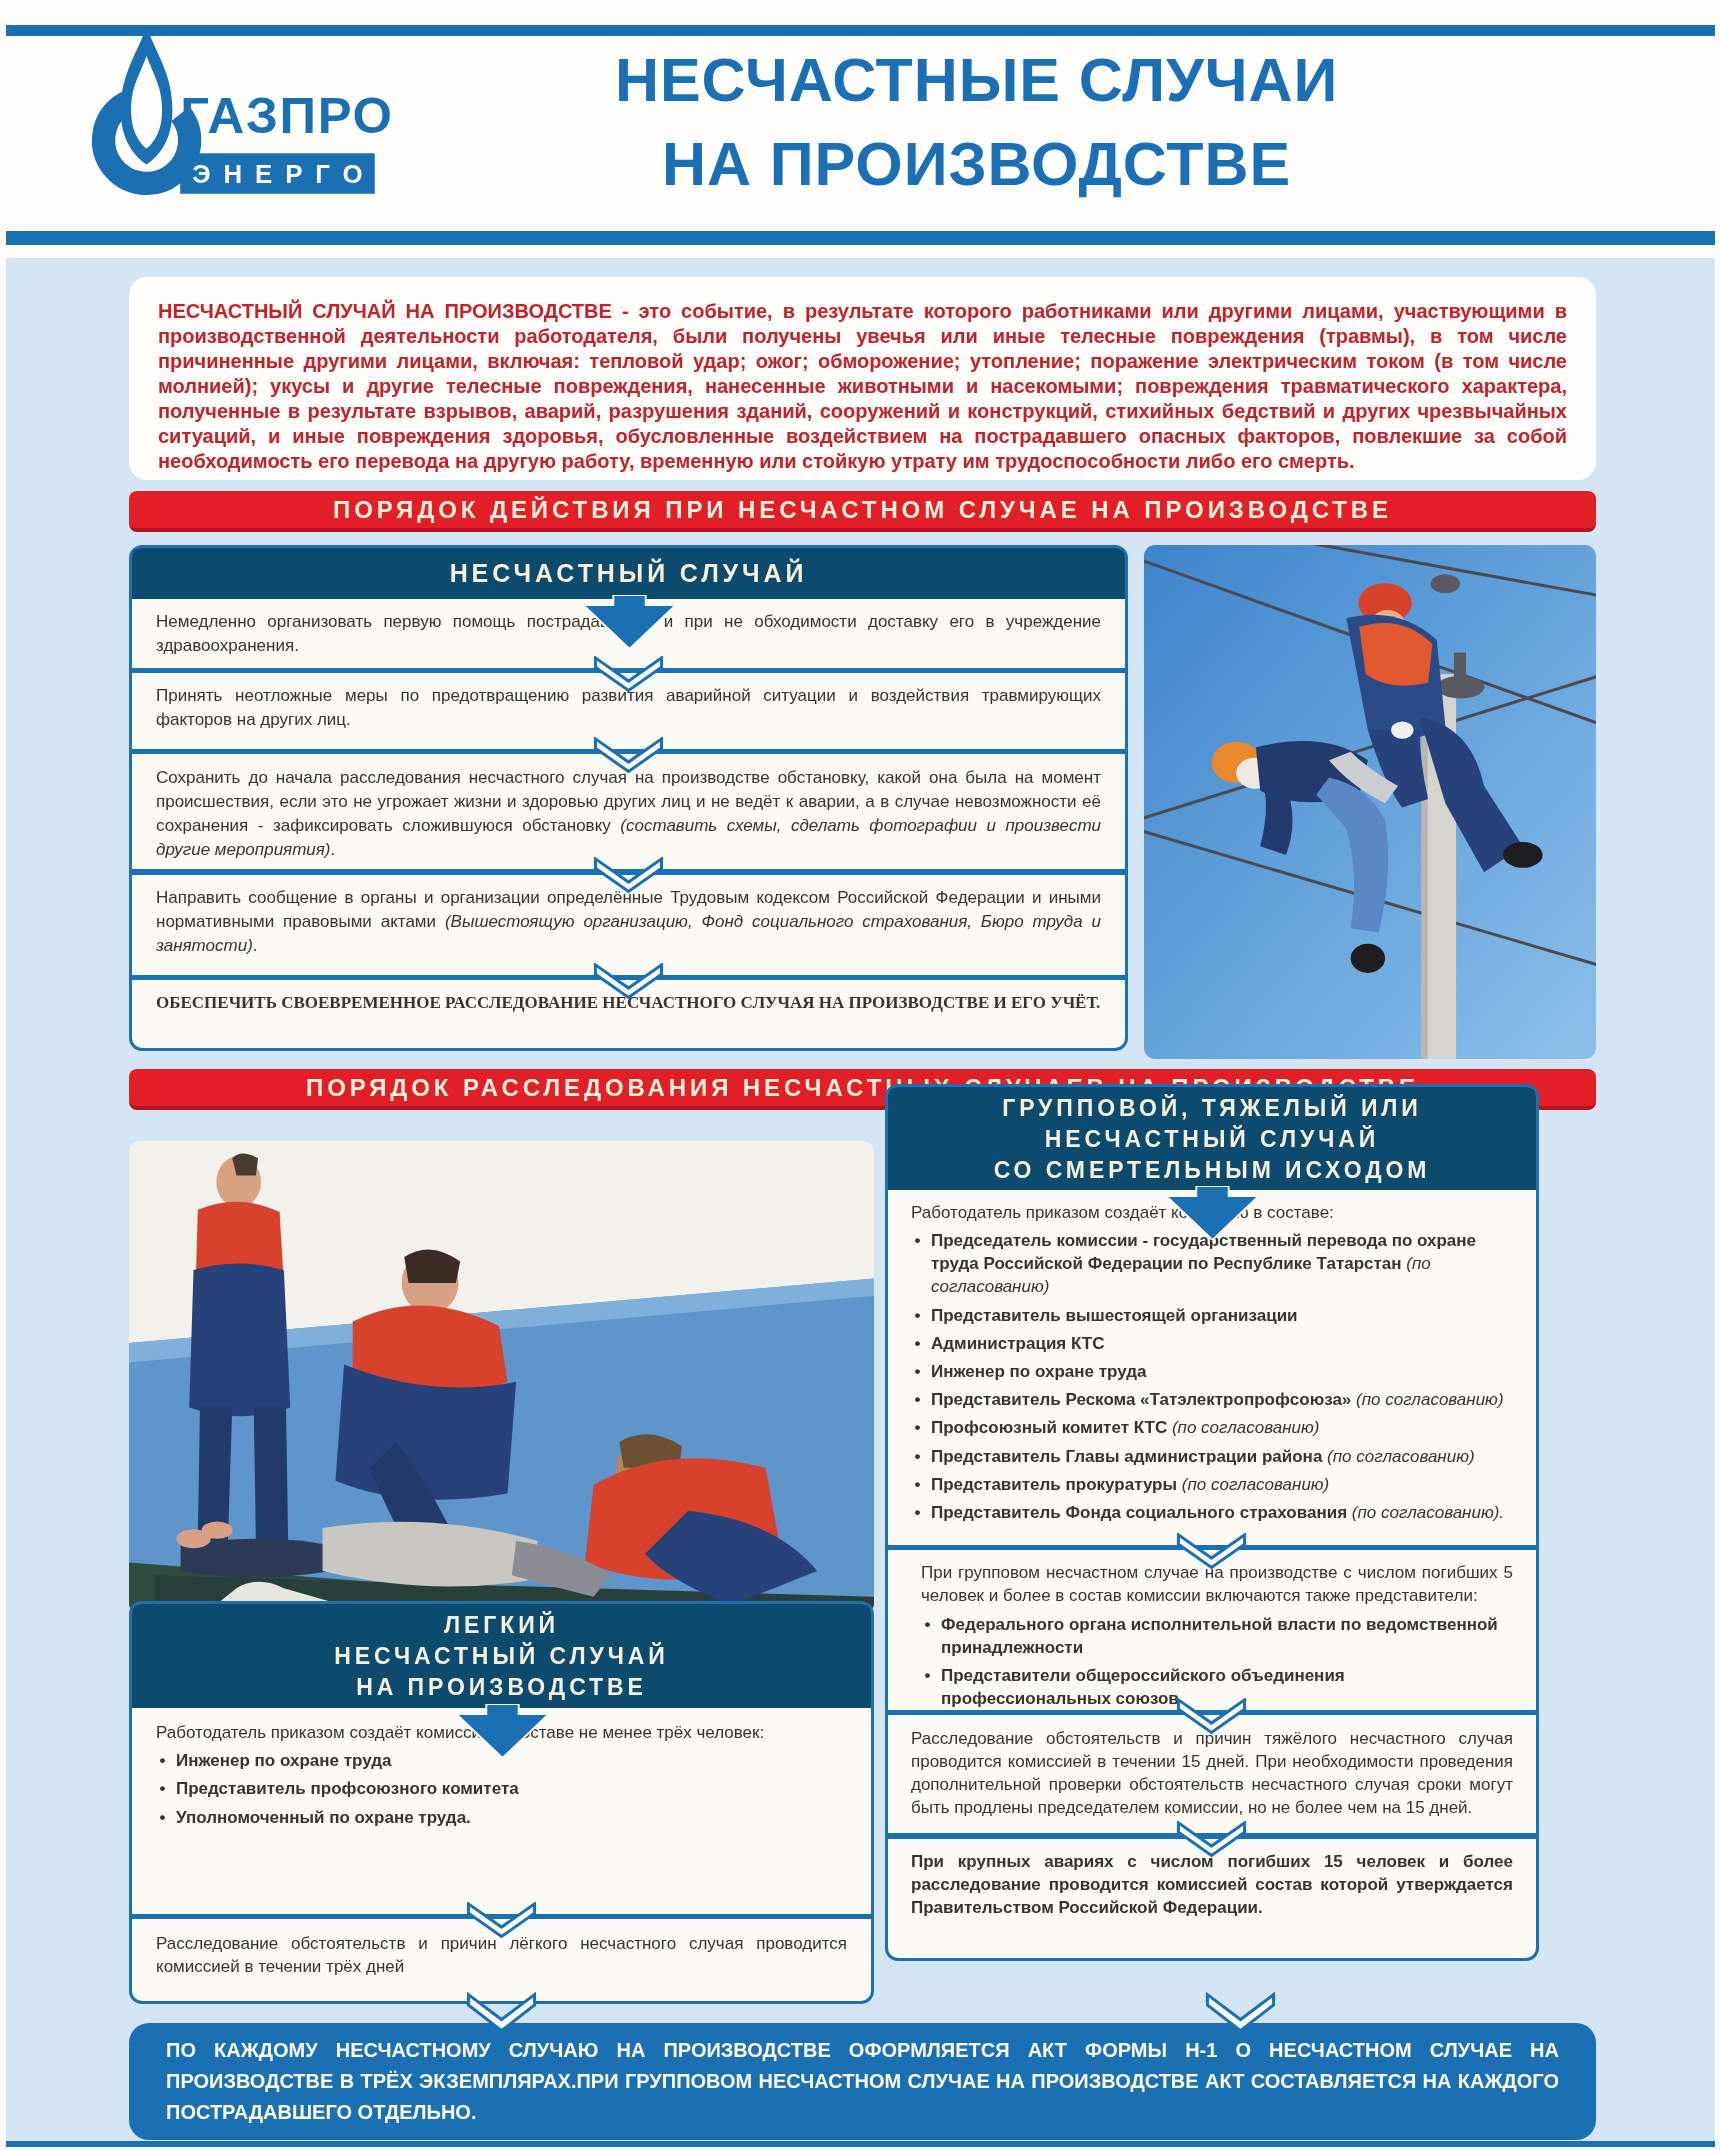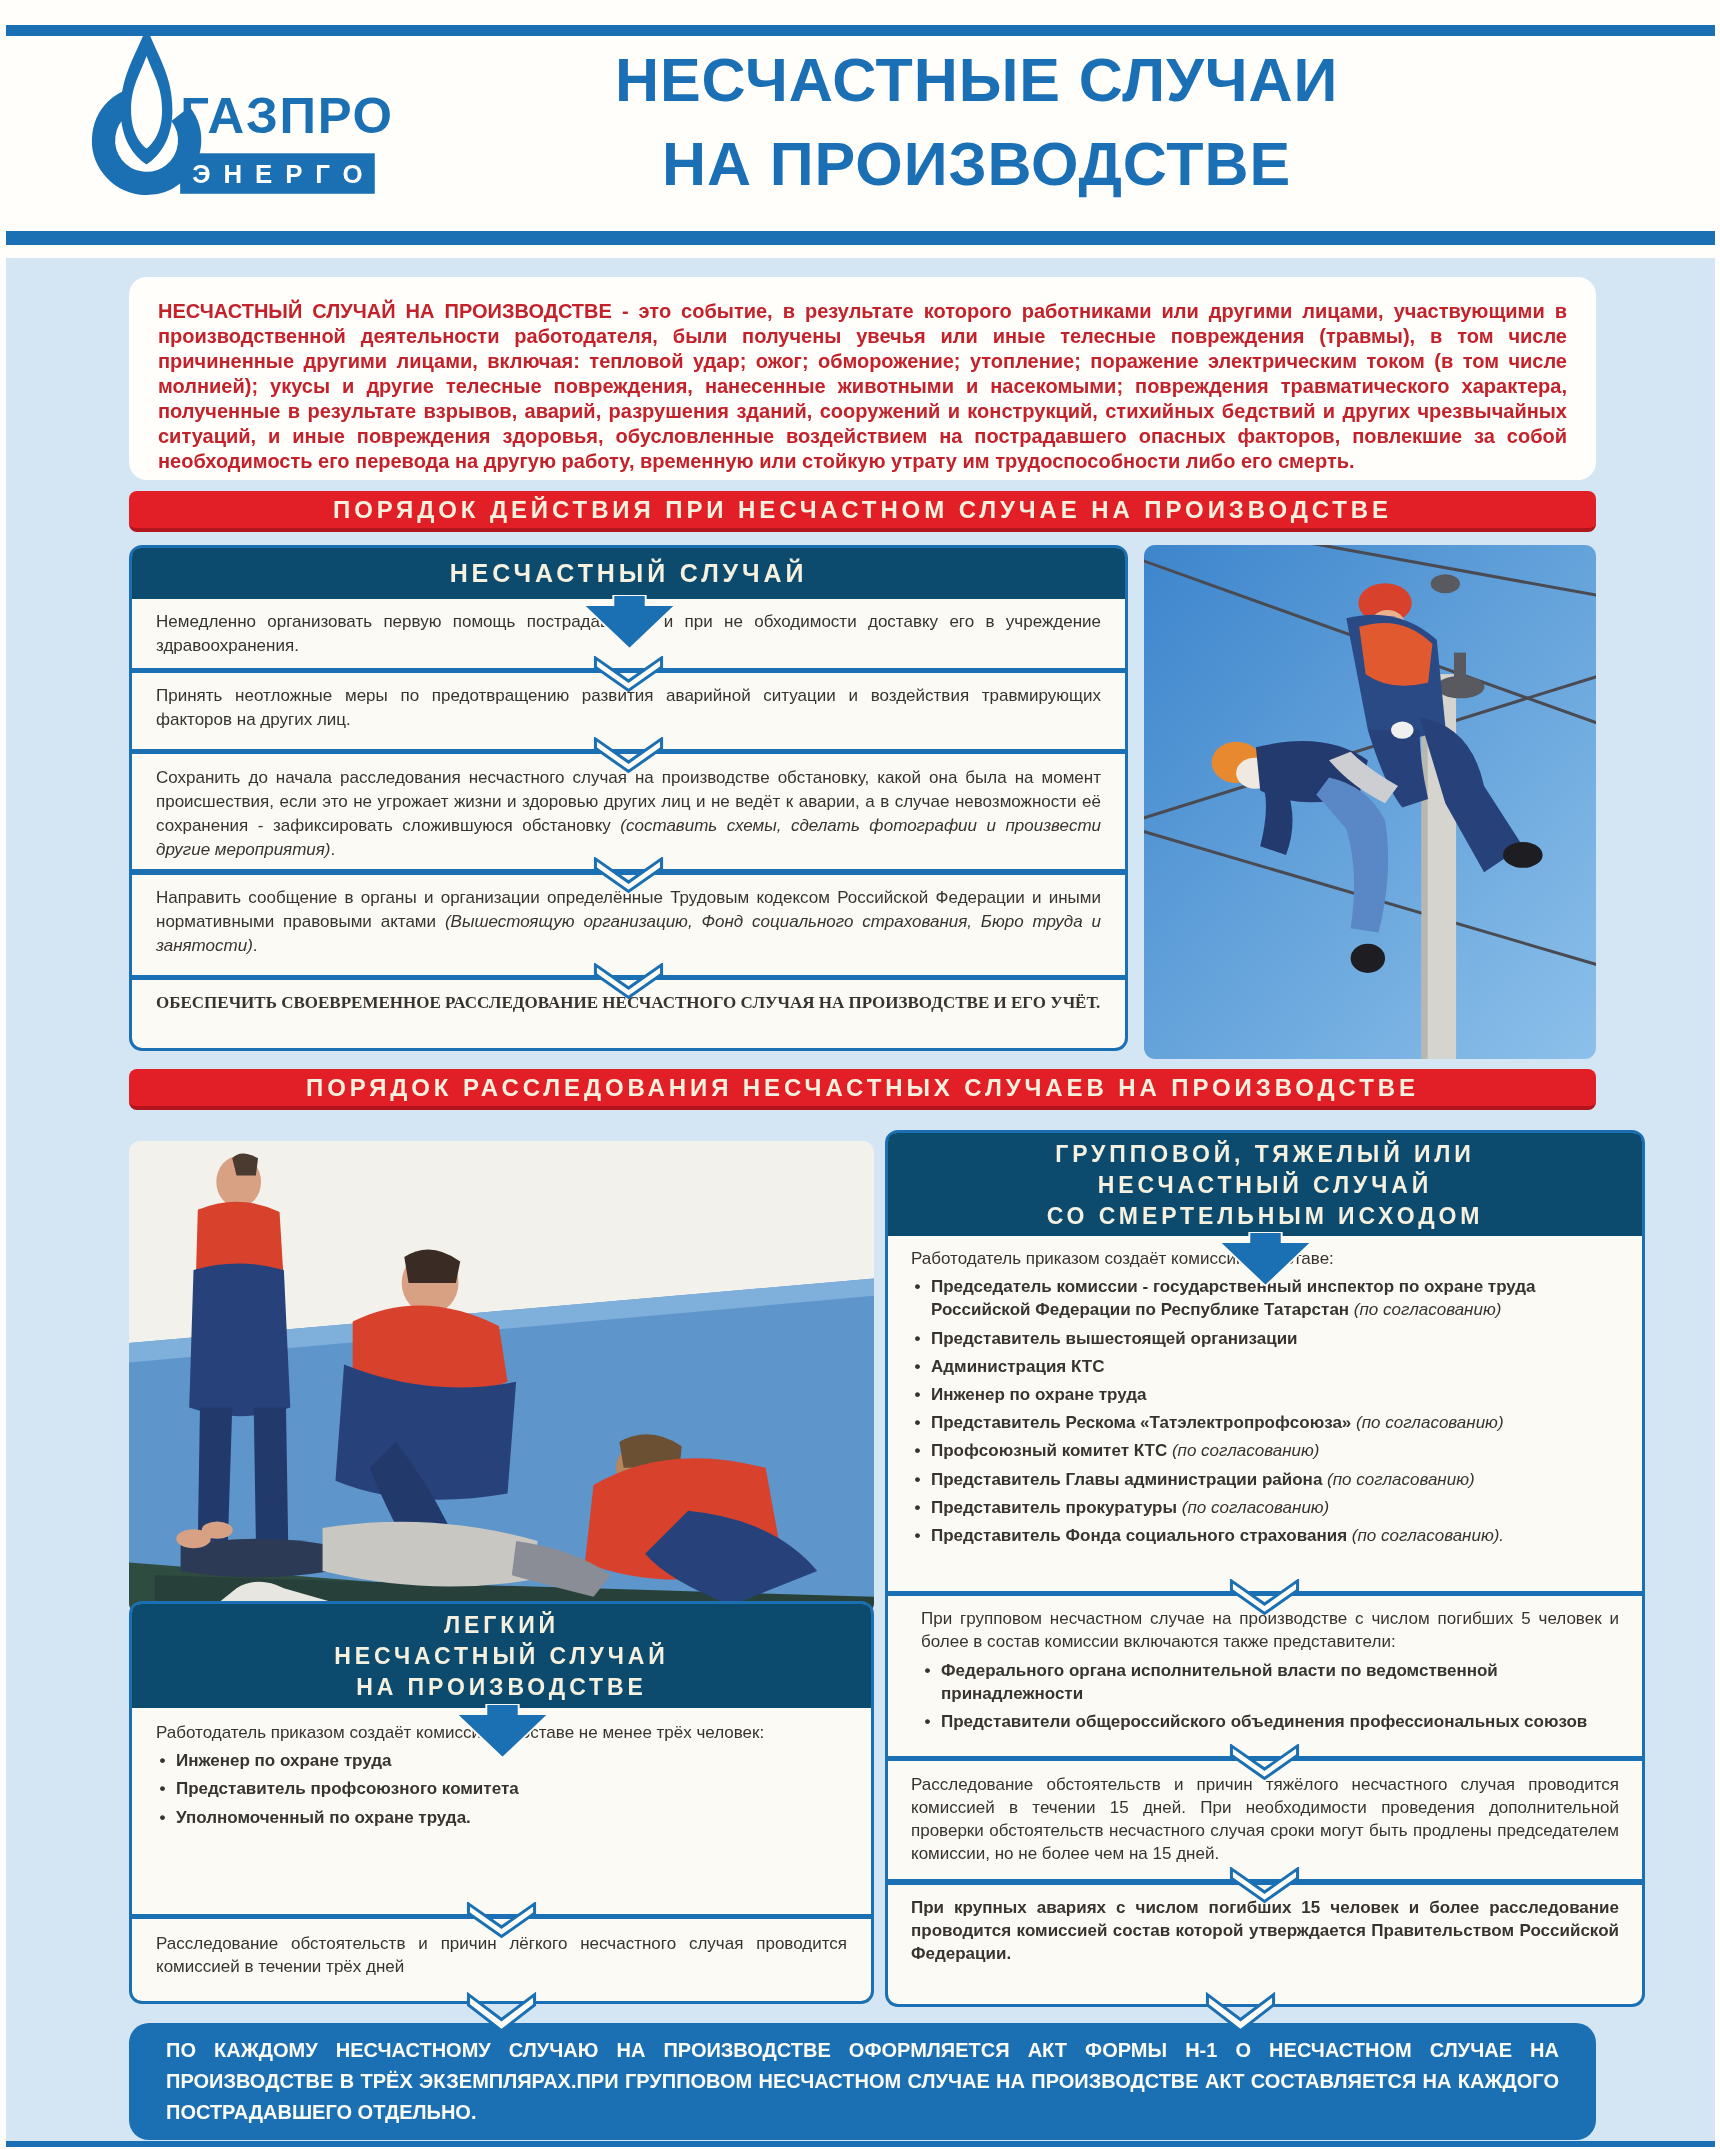--- a/index.html
+++ b/index.html
@@ -49,21 +49,21 @@
   #flow1 .cell{padding:11.2px 24px 4.3px 24px;}
   .s1{height:69px;}.s2{height:76px;}.s3{height:115px;}.s4{height:100px;}.s5{height:68px;font-family:Liberation Serif, serif;}
 
   
   .photo{position:absolute;border-radius:11.2px;overflow:hidden;}
   #photo-pole{left:1144px;top:545px;width:452px;height:514px;}
   #photo-cpr{left:129px;top:1141px;width:745px;height:473px;}
   .photo svg{display:block;width:100%;height:100%;}
 
   
-  #flow2{left:885px;top:1130px;width:760px;}
+  #flow2{left:885px;top:1084px;width:654px;}
   #flow2 .flowhead{height:97px;font-size:23px;line-height:31px;padding-top:6px;}
   #flow2 .cell{padding:11.2px 23px 4.3px 23px;font-size:17px;line-height:23px;}
   .r1{height:355px;}.r2{height:160px;margin-left:10px;}.r3{height:118px;}.r4{height:119px;}
 
   
   #flow3{left:129px;top:1601px;width:745px;}
   #flow3 .flowhead{height:98px;font-size:23px;line-height:31px;padding-top:6px;}
   #flow3 .cell{padding:13px 24px 4.3px 24px;font-size:17px;line-height:23px;}
   .l1{height:206px;}.l2{height:82px;}
 
@@ -246,21 +246,21 @@
       <div class="hl">ГРУППОВОЙ, ТЯЖЕЛЫЙ ИЛИ</div>
       <div class="hl">НЕСЧАСТНЫЙ СЛУЧАЙ</div>
       <div class="hl">СО СМЕРТЕЛЬНЫМ ИСХОДОМ</div>
       <svg class="arrow-fill" viewBox="0 0 240 140">
         <path d="M78 0 H162 V26 H240 L120 140 L0 26 H78 Z" fill="#1b70b4" stroke="#fcfaf4" stroke-width="5"></path>
       </svg>
     </div>
     <div class="cell r1">
       <span>Работодатель приказом создаёт комиссию в составе:</span>
       <ul class="bullets">
-        <li><span>Председатель комиссии - государственный инспектор по охране труда Российской Федерации по Республике Татарстан </span><span class="em">(по согласованию)</span></li>
+        <li><span>Председатель комиссии - государственный перевода по охране труда Российской Федерации по Республике Татарстан </span><span class="em">(по согласованию)</span></li>
         <li><span>Представитель вышестоящей организации</span></li>
         <li><span>Администрация КТС</span></li>
         <li><span>Инженер по охране труда</span></li>
         <li><span>Представитель Рескома «Татэлектропрофсоюза» </span><span class="em">(по согласованию)</span></li>
         <li><span>Профсоюзный комитет КТС </span><span class="em">(по согласованию)</span></li>
         <li><span>Представитель Главы администрации района </span><span class="em">(по согласованию)</span></li>
         <li><span>Представитель прокуратуры </span><span class="em">(по согласованию)</span></li>
         <li><span>Представитель Фонда социального страхования </span><span class="em">(по согласованию).</span></li>
       </ul>
     </div>

